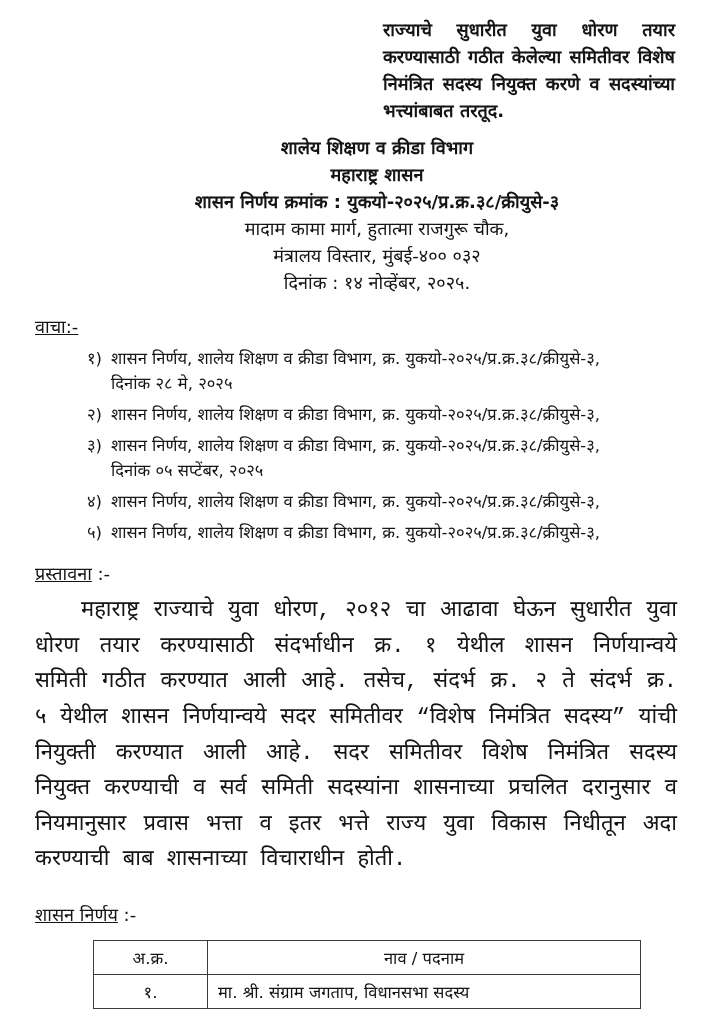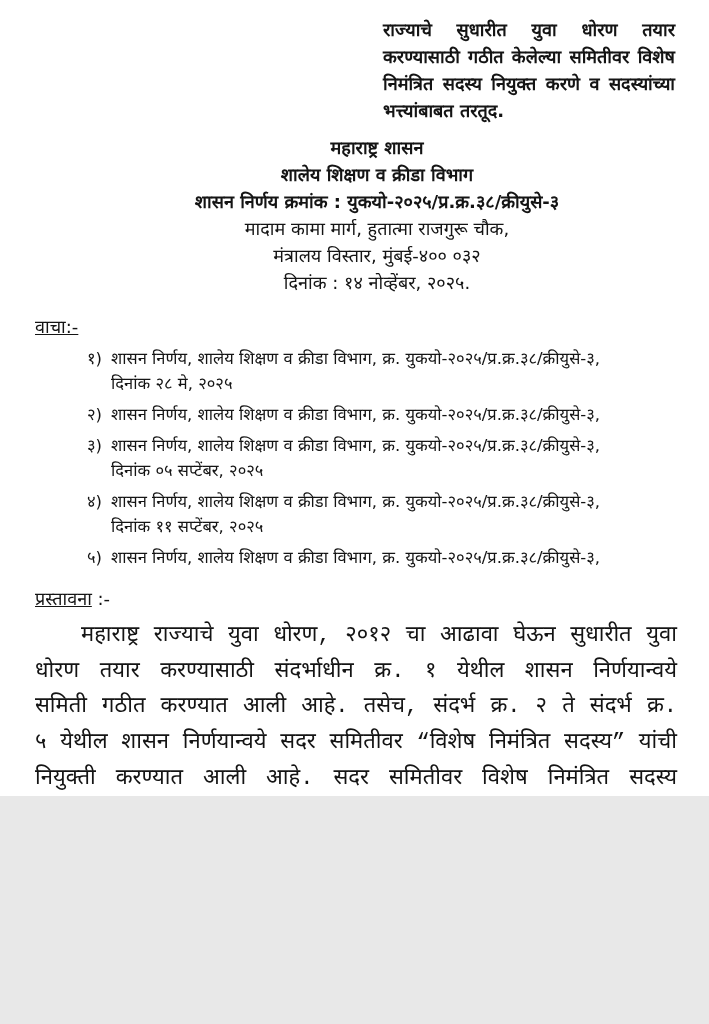--- a/index.html
+++ b/index.html
@@ -1,19 +1,19 @@
 <!DOCTYPE html>
 <html><head>
 <meta charset="utf-8">
 <style>
   html, body { margin: 0; padding: 0; background: #e8e8e8; }
   * { box-sizing: border-box; }
   .page {
     width: 709px;
-    height: 796px;
+    height: 1024px;
     margin: 0 auto;
     background: #ffffff;
     color: #141414;
     font-family: "DejaVu Sans", sans-serif;
     position: relative;
     overflow: hidden;
     padding: 16px 32px 10px 35px;
   }
   
   .subject {
@@ -84,22 +84,22 @@
   .members-table td:last-child { text-align: left; }
 </style>
 </head>
 <body>
 
 <div class="page">
 
   <div class="subject">राज्याचे सुधारीत युवा धोरण तयार करण्यासाठी गठीत केलेल्या समितीवर विशेष निमंत्रित सदस्य नियुक्त करणे व सदस्यांच्या भत्त्यांबाबत तरतूद.</div>
 
   <div class="letterhead">
+    <div class="bold">शालेय शिक्षण व क्रीडा विभाग</div>
     <div class="bold">महाराष्ट्र शासन</div>
-    <div class="bold">शालेय शिक्षण व क्रीडा विभाग</div>
     <div class="bold">शासन निर्णय क्रमांक : युकयो-२०२५/प्र.क्र.३८/क्रीयुसे-३</div>
     <div>मादाम कामा मार्ग, हुतात्मा राजगुरू चौक,</div>
     <div>मंत्रालय विस्तार, मुंबई-४०० ०३२</div>
     <div>दिनांक : १४ नोव्हेंबर, २०२५.</div>
   </div>
 
   <div class="sec-heading">
     <span class="u">वाचा:-</span>
   </div>
 
@@ -121,21 +121,20 @@
       <span class="num">३)</span>
       <span class="lines">
         <span class="ref" style="display:block">शासन निर्णय, शालेय शिक्षण व क्रीडा विभाग, क्र. युकयो-२०२५/प्र.क्र.३८/क्रीयुसे-३,</span>
         <span class="date" style="display:block">दिनांक ०५ सप्टेंबर, २०२५</span>
       </span>
     </div>
     <div class="read-item">
       <span class="num">४)</span>
       <span class="lines">
         <span class="ref" style="display:block">शासन निर्णय, शालेय शिक्षण व क्रीडा विभाग, क्र. युकयो-२०२५/प्र.क्र.३८/क्रीयुसे-३,</span>
-        <span class="date" style="display:block">दिनांक ११ सप्टेंबर, २०२५</span>
       </span>
     </div>
     <div class="read-item">
       <span class="num">५)</span>
       <span class="lines">
         <span class="ref" style="display:block">शासन निर्णय, शालेय शिक्षण व क्रीडा विभाग, क्र. युकयो-२०२५/प्र.क्र.३८/क्रीयुसे-३,</span>
       </span>
     </div>
   </div>
 

